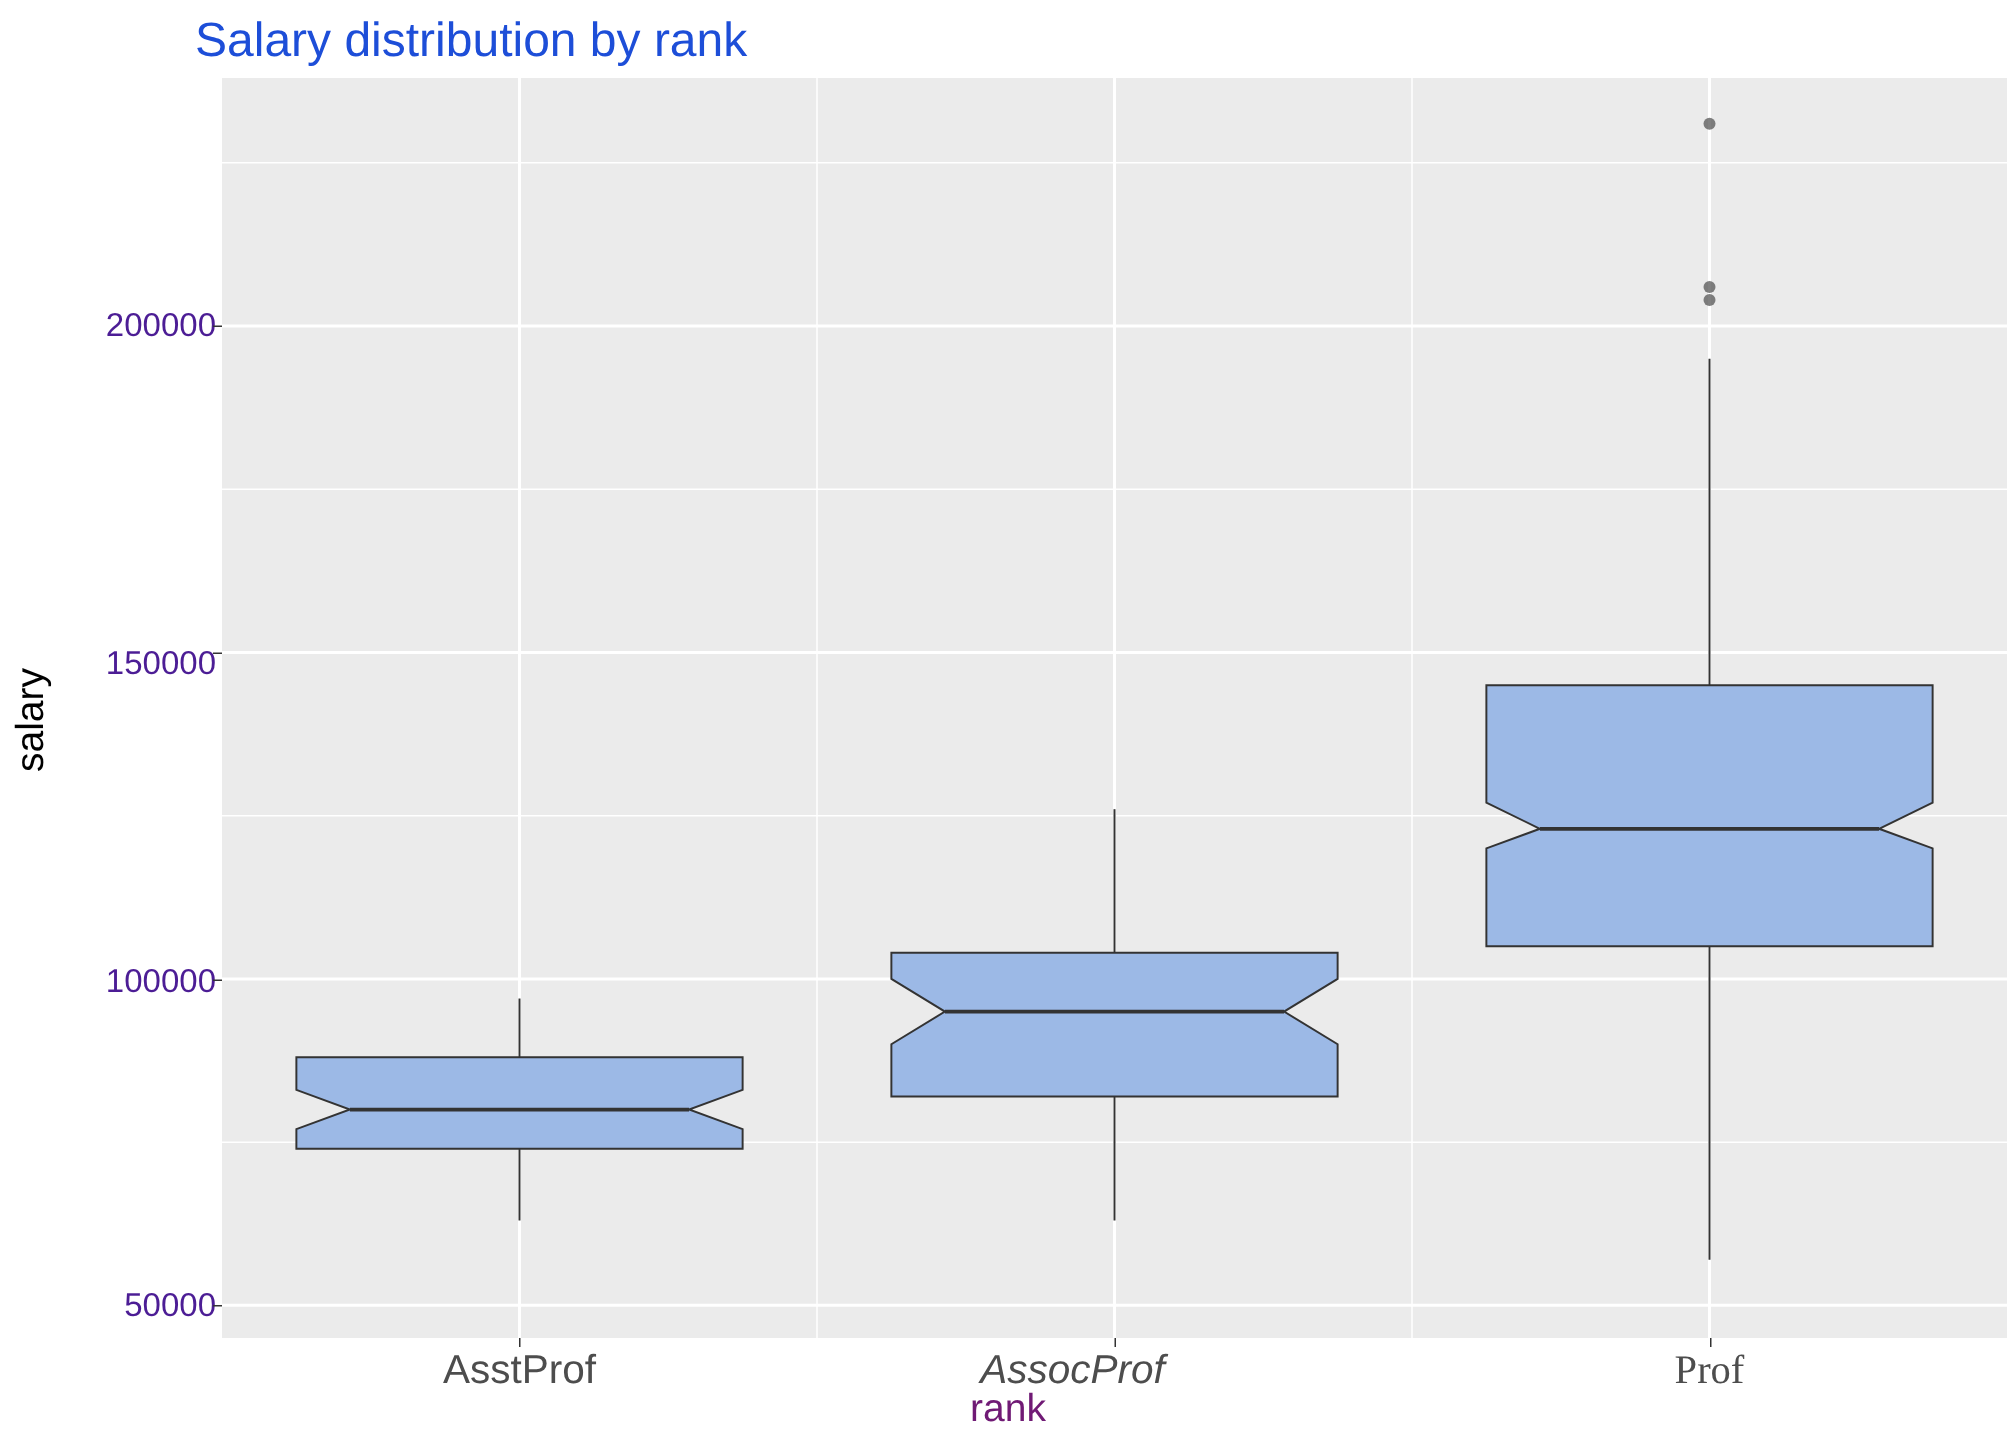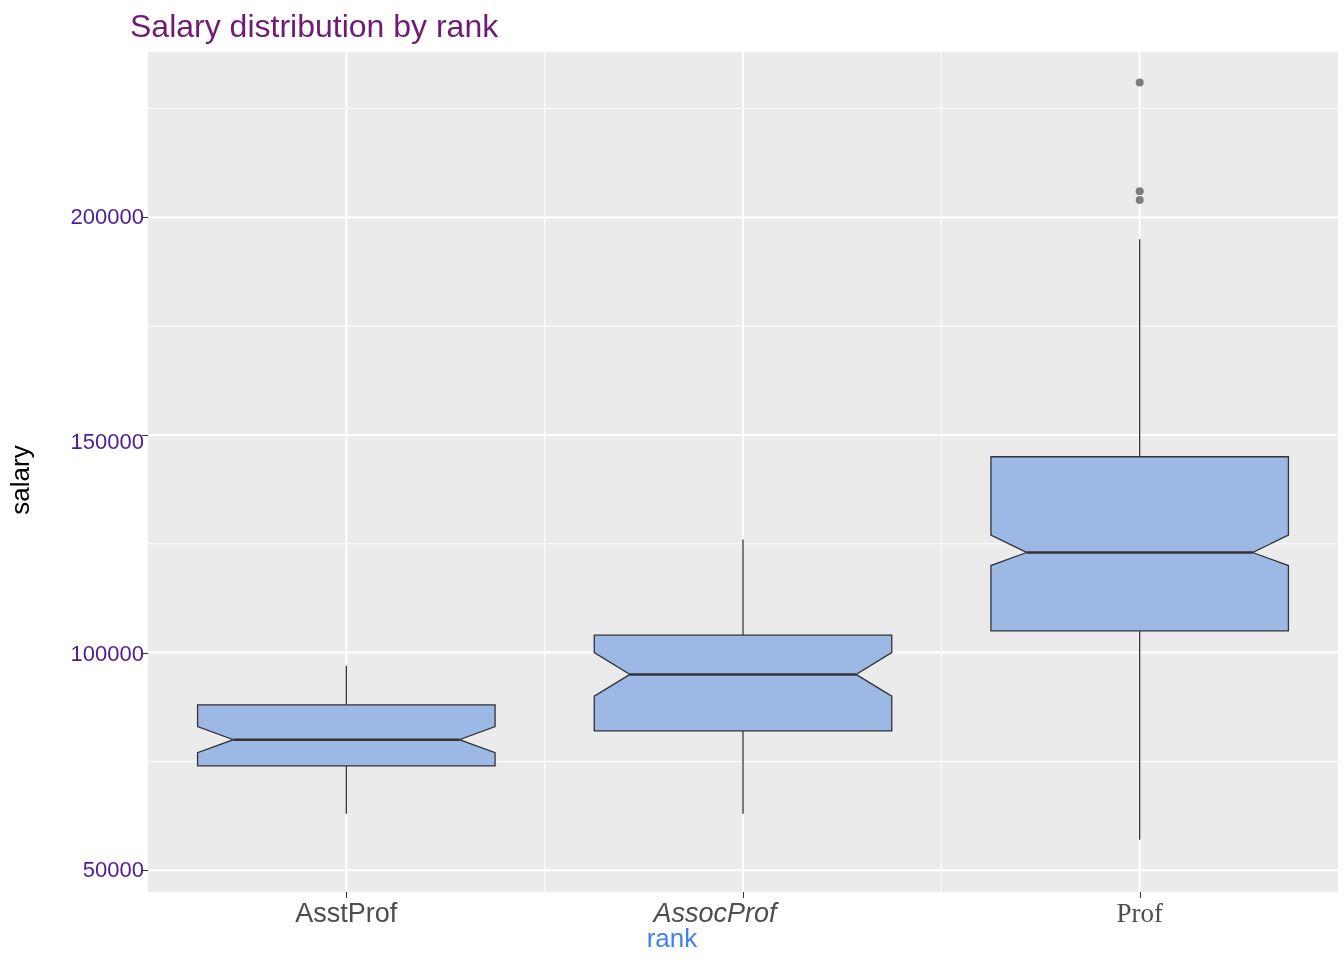--- a/index.html
+++ b/index.html
@@ -13,37 +13,37 @@
   .chart-wrap {
     position: relative;
     width: 1344px;
     height: 960px;
   }
   .title {
     position: absolute;
     left: 130px;
     top: 8px;
     font-size: 32px;
-    color: #701a75;
+    color: #1d4ed8;
   }
   .ylab {
     position: absolute;
     left: 20px;
     top: 480px;
     transform: translate(-50%, -50%) rotate(-90deg);
     font-size: 26px;
     color: #000;
   }
   .xlab {
     position: absolute;
     left: 50%;
     bottom: 6px;
     transform: translateX(-50%);
     font-size: 26px;
-    color: #3b82f6;
+    color: #701a75;
   }
   .panel {
     position: absolute;
     left: 148px;
     top: 52px;
     width: 1190px;
     height: 840px;
     background: #ebebeb;
   }
   .tick-y {

